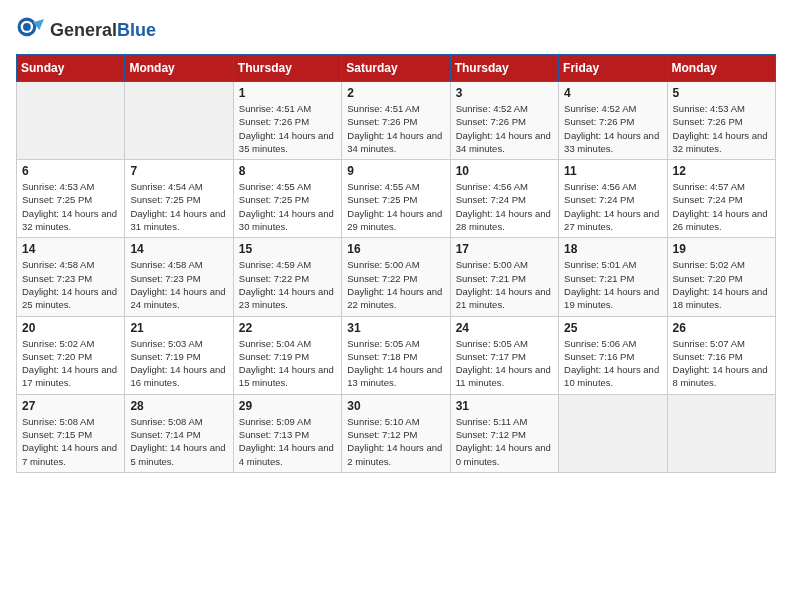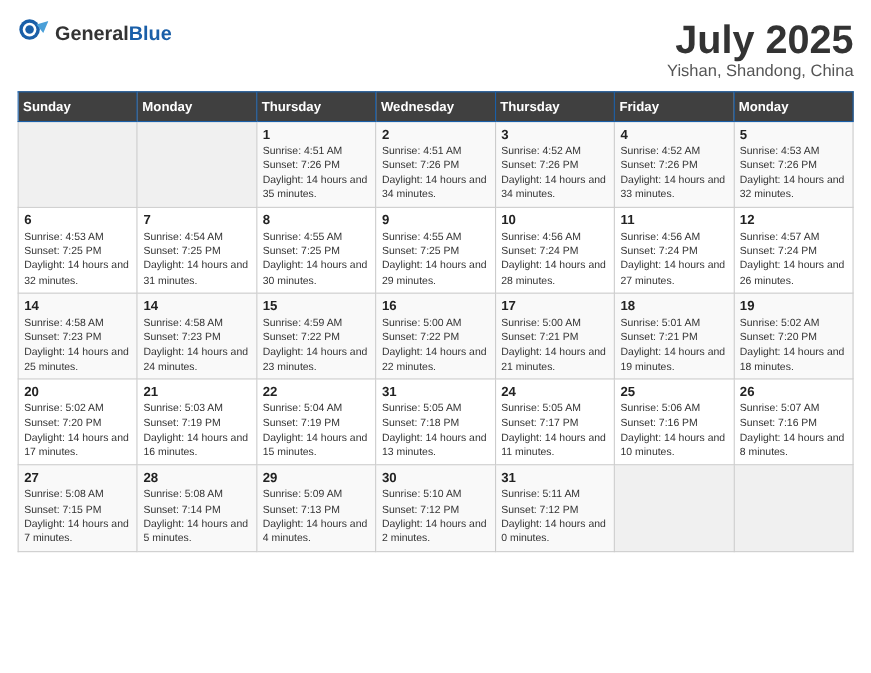--- a/index.html
+++ b/index.html
@@ -37,21 +37,21 @@
     .subtitle {
       font-size: 15px;
       color: #555;
     }
     table {
       width: 100%;
       border-collapse: collapse;
       table-layout: fixed;
     }
     thead tr th {
-      background-color: #404040;
+      background-color: #b91c1c;
       color: #fff;
       font-size: 12px;
       font-weight: bold;
       padding: 6px 4px;
       text-align: left;
       border: 1px solid #1a5fa8;
     }
     tbody tr td {
       border: 1px solid #ccc;
       vertical-align: top;
@@ -87,33 +87,29 @@
       <circle cx="14" cy="14" r="8" fill="white"></circle>
       <circle cx="14" cy="14" r="5" fill="#1a5fa8"></circle>
       <polygon points="22,8 36,4 30,18" fill="#4a9fd8"></polygon>
     </svg>
     <div>
       <div>
         <span style="font-size:18px;font-weight:bold;color:#333;">General</span><span style="font-size:18px;font-weight:bold;color:#1a5fa8;">Blue</span>
       </div>
     </div>
   </div>
-  <div class="title-block">
-    <div class="month-title">July 2025</div>
-    <div class="subtitle">Yishan, Shandong, China</div>
-  </div>
 </div>
 
 <table>
   <thead>
     <tr>
     <th>Sunday</th>
         <th>Monday</th>
         <th>Thursday</th>
-        <th>Wednesday</th>
+        <th>Saturday</th>
         <th>Thursday</th>
         <th>Friday</th>
         <th>Monday</th>
       </tr>
   </thead>
   <tbody>
   <tr>
         <td class="empty-cell"></td>
         <td class="empty-cell"></td>
         <td>

